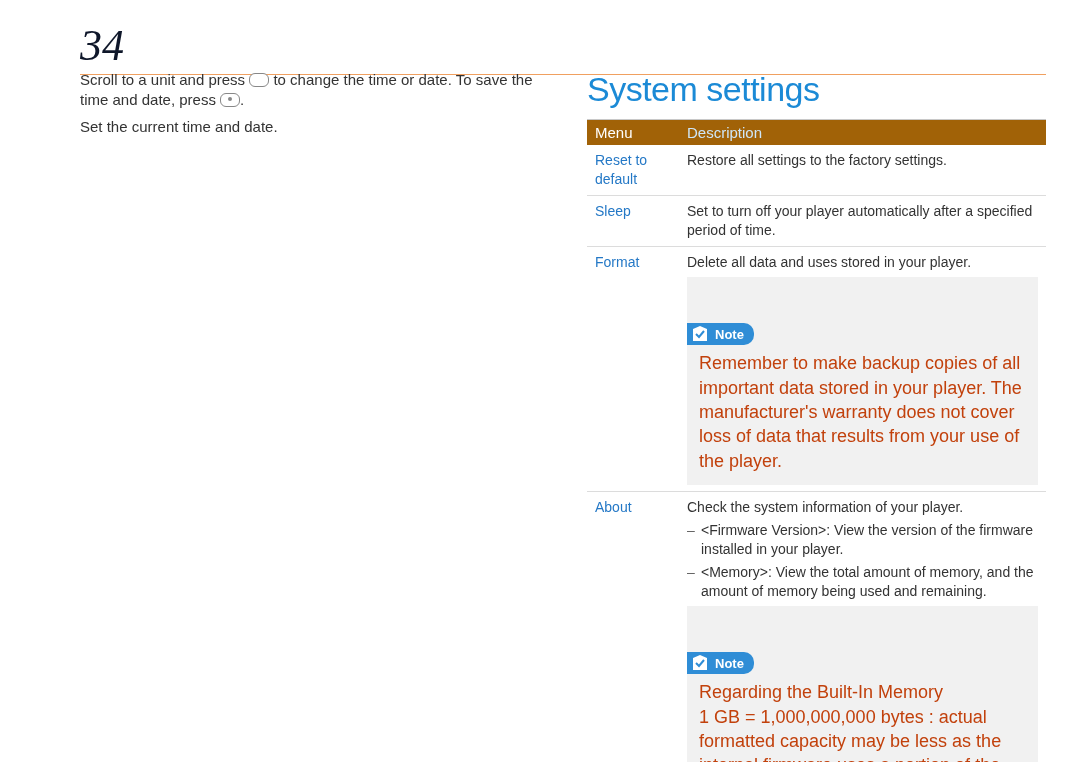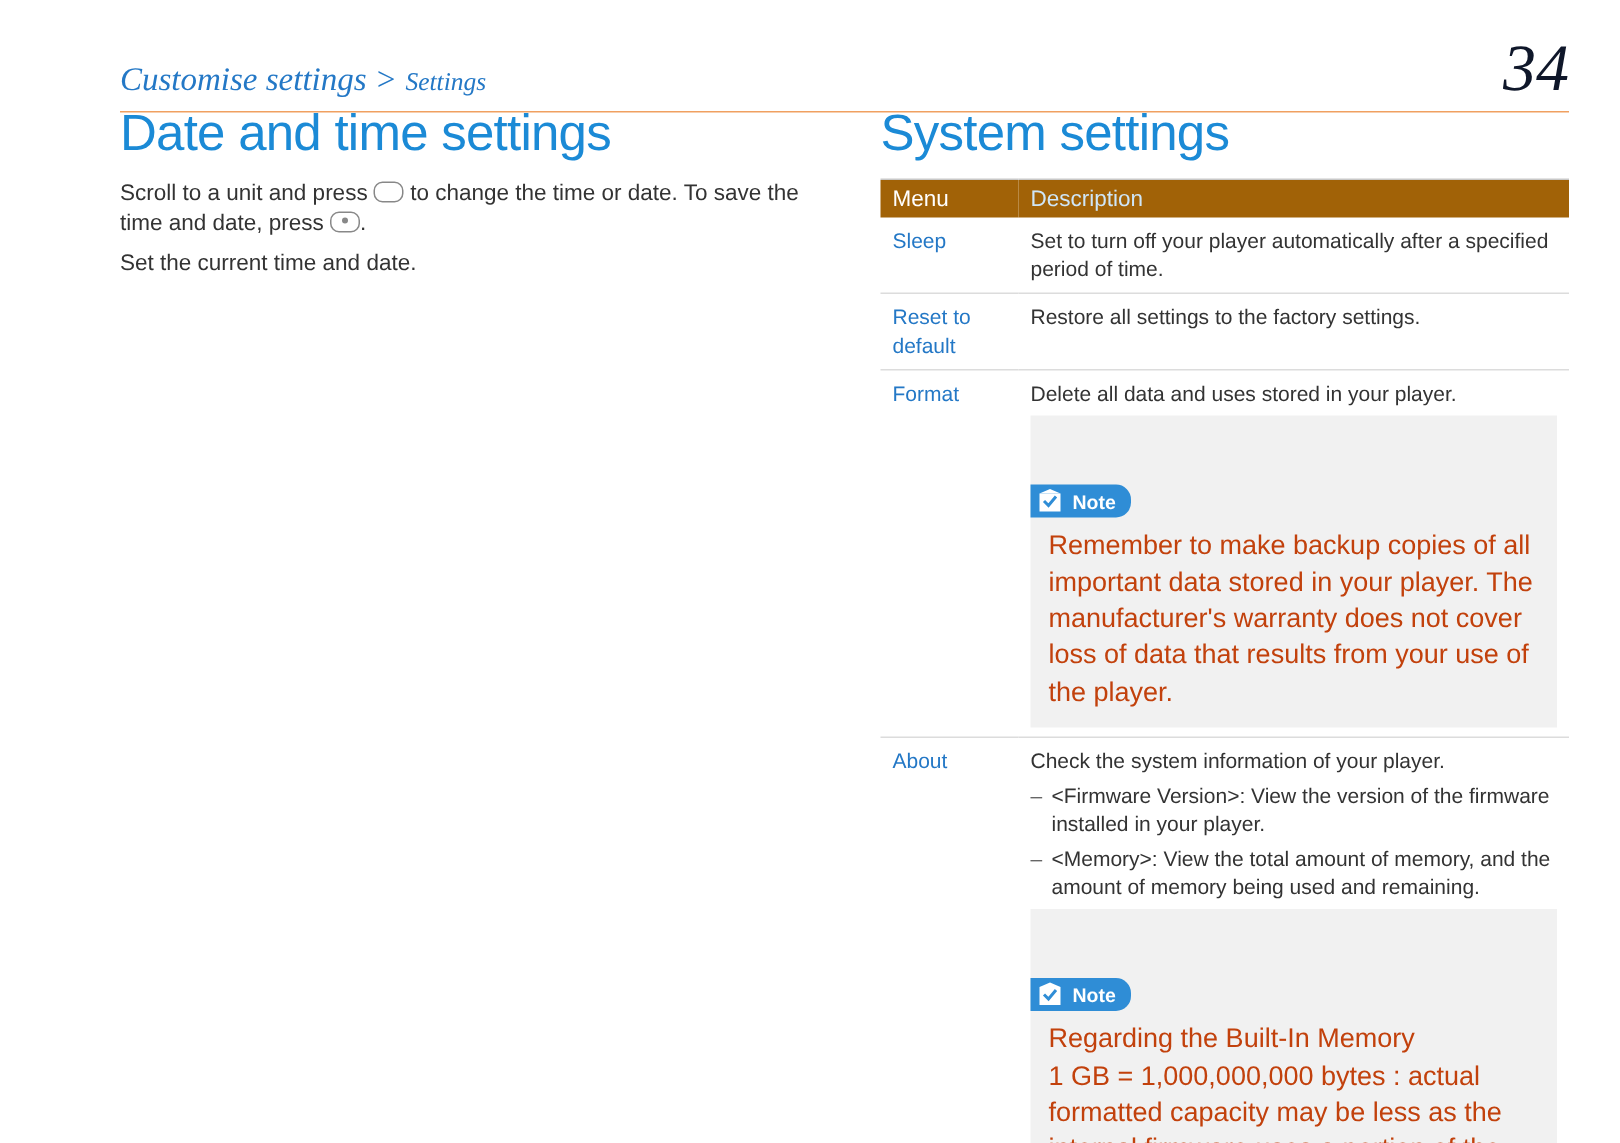--- a/index.html
+++ b/index.html
@@ -119,55 +119,51 @@
   .note-badge svg { display:block; }
   .note p { font-size: 18px; color: #c2410c; }
   ul.dash { list-style: none; padding-left: 0; margin: 4px 0; }
   ul.dash li { position: relative; padding-left: 14px; margin-bottom: 4px; }
   ul.dash li::before { content: "–"; position: absolute; left: 0; color: #666; }
 </style>
 </head>
 <body>
 
 <div class="header">
-  <div class="breadcrumb">
-    <span>Customise settings</span><span> &gt; </span><span class="sub">Settings</span>
-  </div>
   <div class="pagenum">34</div>
 </div>
 
 <div class="columns">
 
   <div class="col">
-    <h1 class="section">Date and time settings</h1>
     <div class="body">
       <p>
         <span>Scroll to a unit and press </span><span class="keybox"></span><span> to change the time or date. To save the time and date, press </span><span class="keybox dot"></span><span>.</span>
       </p>
       <p>Set the current time and date.</p>
     </div>
   </div>
 
   <div class="col">
     <h1 class="section">System settings</h1>
     <table class="menu">
       <thead>
         <tr>
           <th>Menu</th>
           <th class="desc">Description</th>
         </tr>
       </thead>
       <tbody>
         <tr>
+          <td class="menu-col">Reset to default</td>
+          <td>Restore all settings to the factory settings.</td>
+        </tr>
+        <tr>
           <td class="menu-col">Sleep</td>
           <td>Set to turn off your player automatically after a specified period of time.</td>
-        </tr>
-        <tr>
-          <td class="menu-col">Reset to default</td>
-          <td>Restore all settings to the factory settings.</td>
         </tr>
         <tr>
           <td class="menu-col">Format</td>
           <td>
             <span>Delete all data and uses stored in your player.</span>
             <div class="note">
               <div class="note-badge">
                 <svg width="18" height="18" viewBox="0 0 18 18">
                   <rect x="2" y="4" width="14" height="12" fill="#fff" stroke="#2f8dd6" stroke-width="0"></rect>
                   <polyline points="2,4 9,1 16,4" fill="#fff"></polyline>

